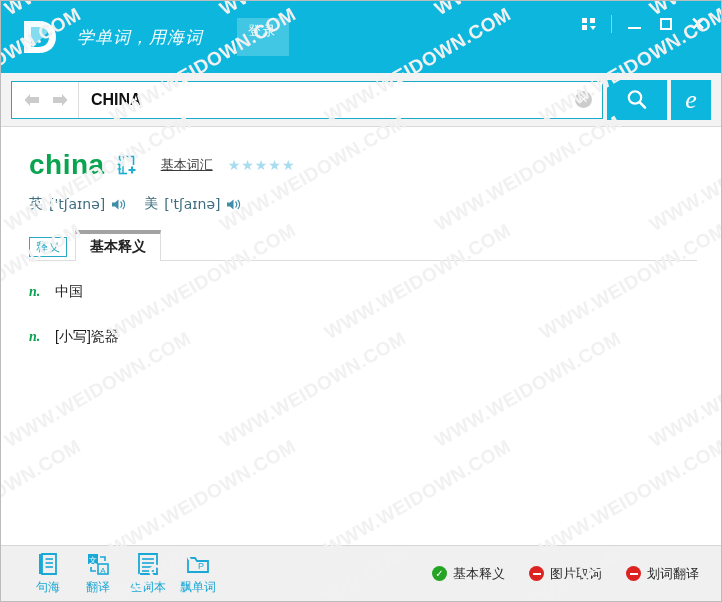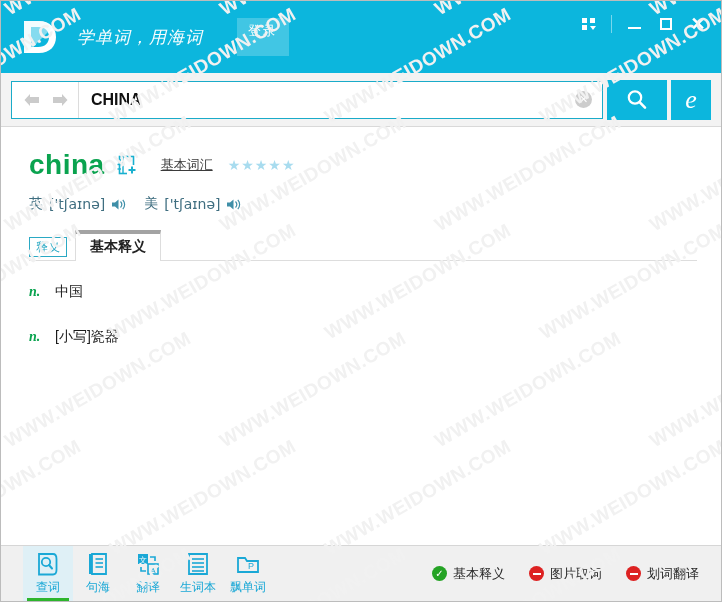--- a/index.html
+++ b/index.html
@@ -476,30 +476,20 @@
       <div class="def-row">
         <span class="pos">n.</span>
         <span>[小写]瓷器</span>
       </div>
     </div>
   </div>
 
   <div class="bottombar">
     <div class="tools">
 
-      <div class="tool active">
-        <span class="tool-icon">
-          <svg width="24" height="24" viewBox="0 0 24 24">
-            <path d="M3 2 H17 C19 2 20.5 4 20.5 7 V18 C20.5 21 19 22.5 17 22.5 H3 Z" fill="none" stroke="#1aa8d6" stroke-width="1.8"></path>
-            <circle cx="10" cy="10" r="4.2" fill="none" stroke="#1aa8d6" stroke-width="1.8"></circle>
-            <line x1="13" y1="13" x2="16" y2="16.5" stroke="#1aa8d6" stroke-width="2" stroke-linecap="round"></line>
-          </svg>
-        </span>
-        <span class="tool-label">查词</span>
-      </div>
 
       <div class="tool">
         <span class="tool-icon">
           <svg width="24" height="24" viewBox="0 0 24 24">
             <path d="M6 2 H20 V22 H6 Z" fill="none" stroke="#1aa8d6" stroke-width="1.8"></path>
             <path d="M3 2 H6 V22 H3 Z" fill="#1aa8d6"></path>
             <line x1="9.5" y1="7" x2="17" y2="7" stroke="#1aa8d6" stroke-width="1.6"></line>
             <line x1="9.5" y1="11" x2="17" y2="11" stroke="#1aa8d6" stroke-width="1.6"></line>
             <line x1="9.5" y1="15" x2="17" y2="15" stroke="#1aa8d6" stroke-width="1.6"></line>
           </svg>

